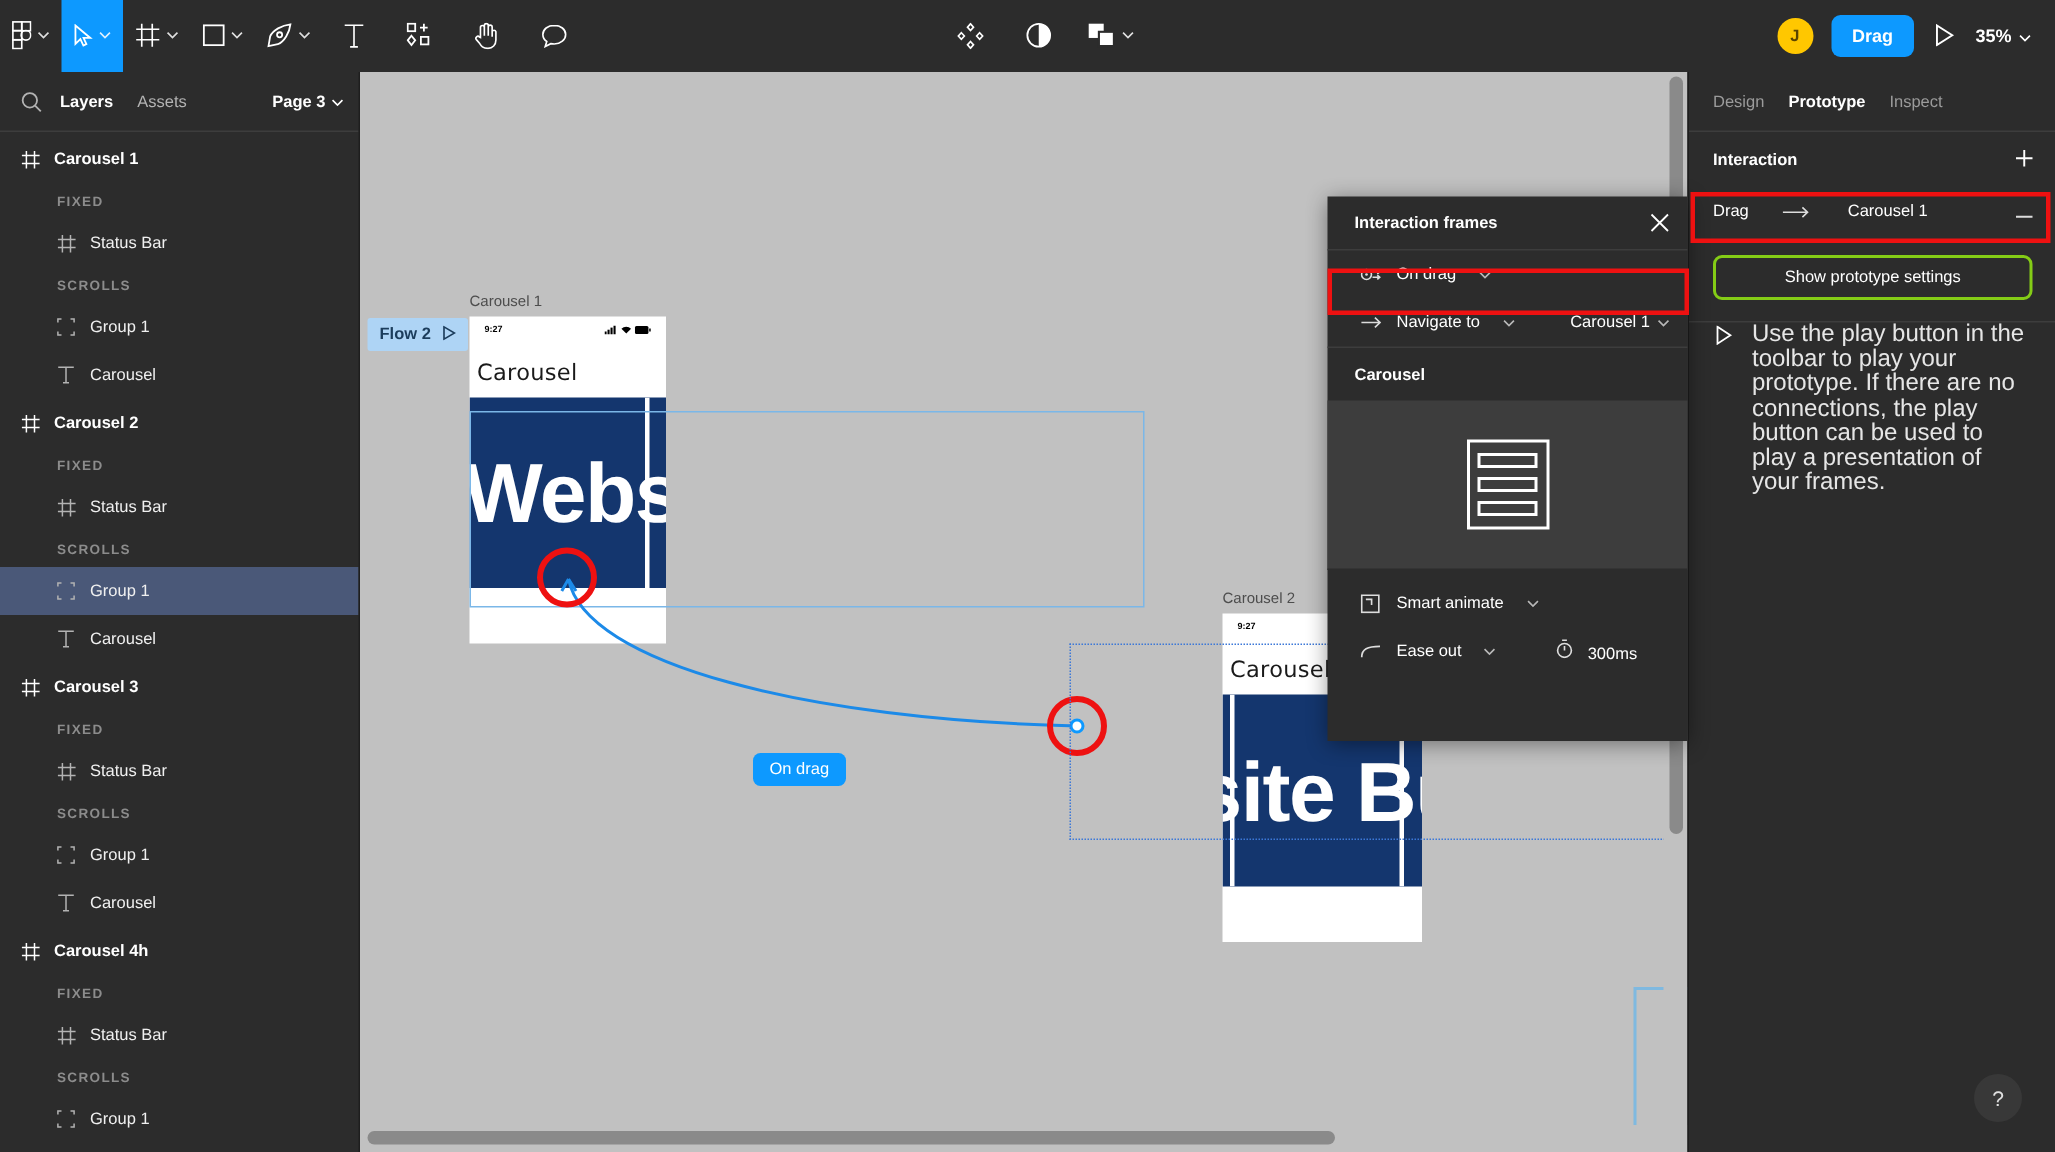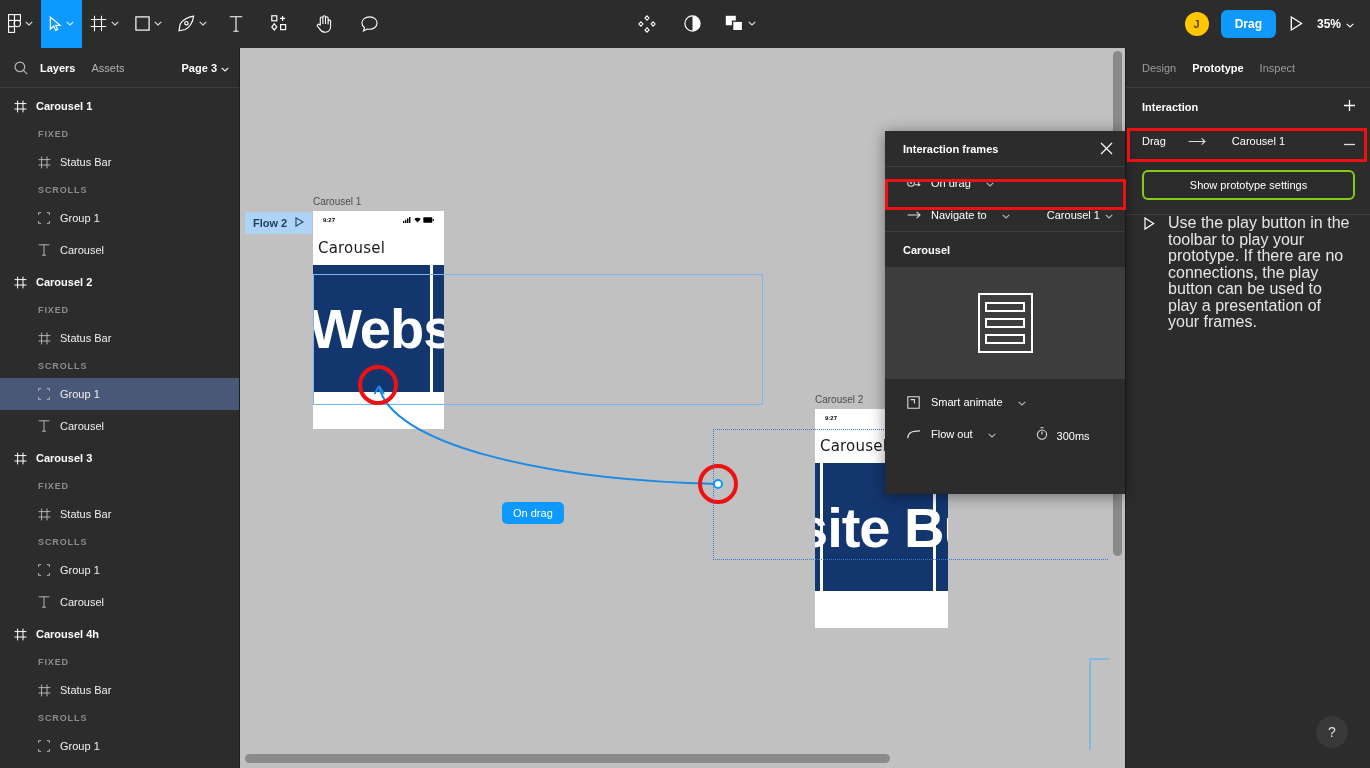--- a/index.html
+++ b/index.html
@@ -691,21 +691,21 @@
           </svg>
       </span>
     </div>
 
     <div class="id-row" style="height:32px;">
       <span class="ri">
         <svg width="14" height="9" viewBox="0 0 14 9" fill="none" stroke="#ddd" stroke-width="1.2">
             <path d="M0.8 8.2 C0.8 2.8 4.6 0.9 13 0.9"></path>
           </svg>
       </span>
-      <span>Flow out</span>
+      <span>Ease out</span>
       <span style="margin-left:5px;">
         <svg width="8" height="5" viewBox="0 0 8 5">
             <path d="M0.7 0.8 L4 4 L7.3 0.8" stroke="#b8b8b8" stroke-width="1.1" fill="none"></path>
           </svg>
       </span>
       <span style="display:flex; align-items:flex-end; gap:9px; margin-left:30px;">
         <span>
           <svg width="12" height="13" viewBox="0 0 12 13" fill="none" stroke="#ddd" stroke-width="1.1">
             <circle cx="6" cy="7.6" r="4.6"></circle>
               <path d="M6 7.6 V4.6 M4.4 0.8 H7.6"></path>

